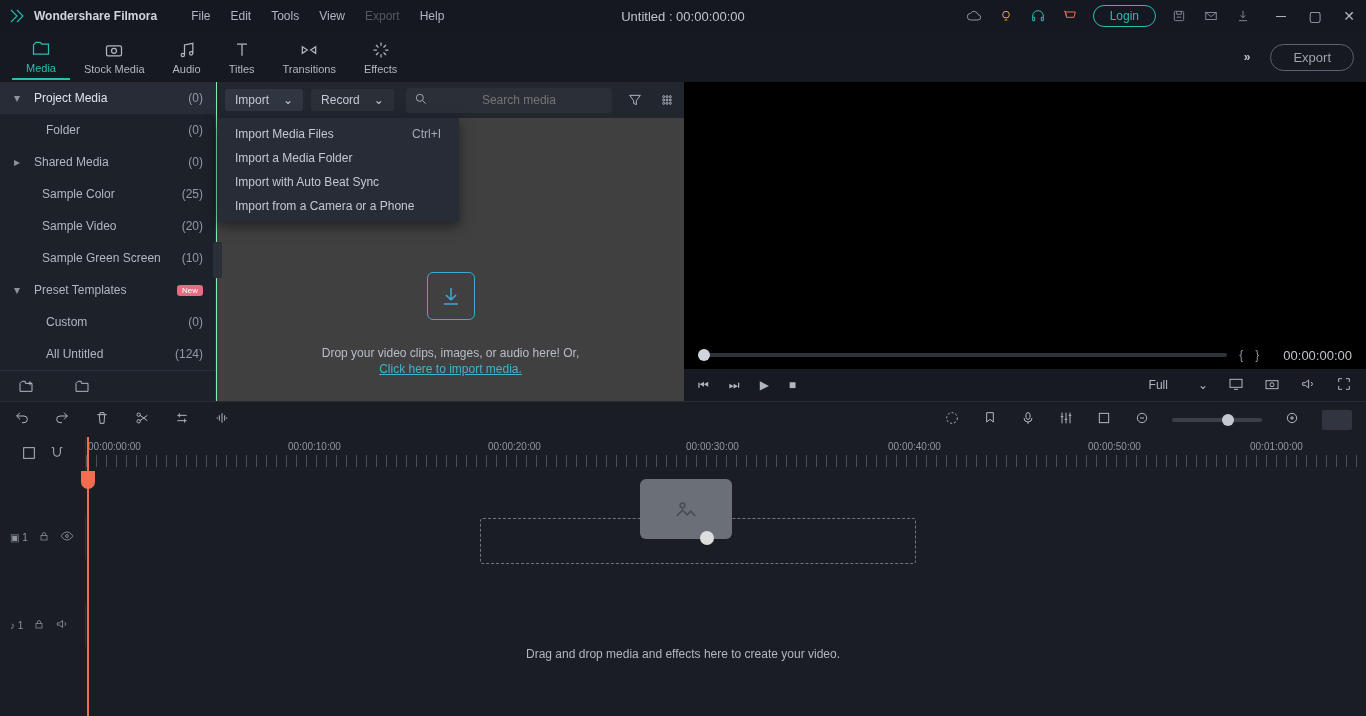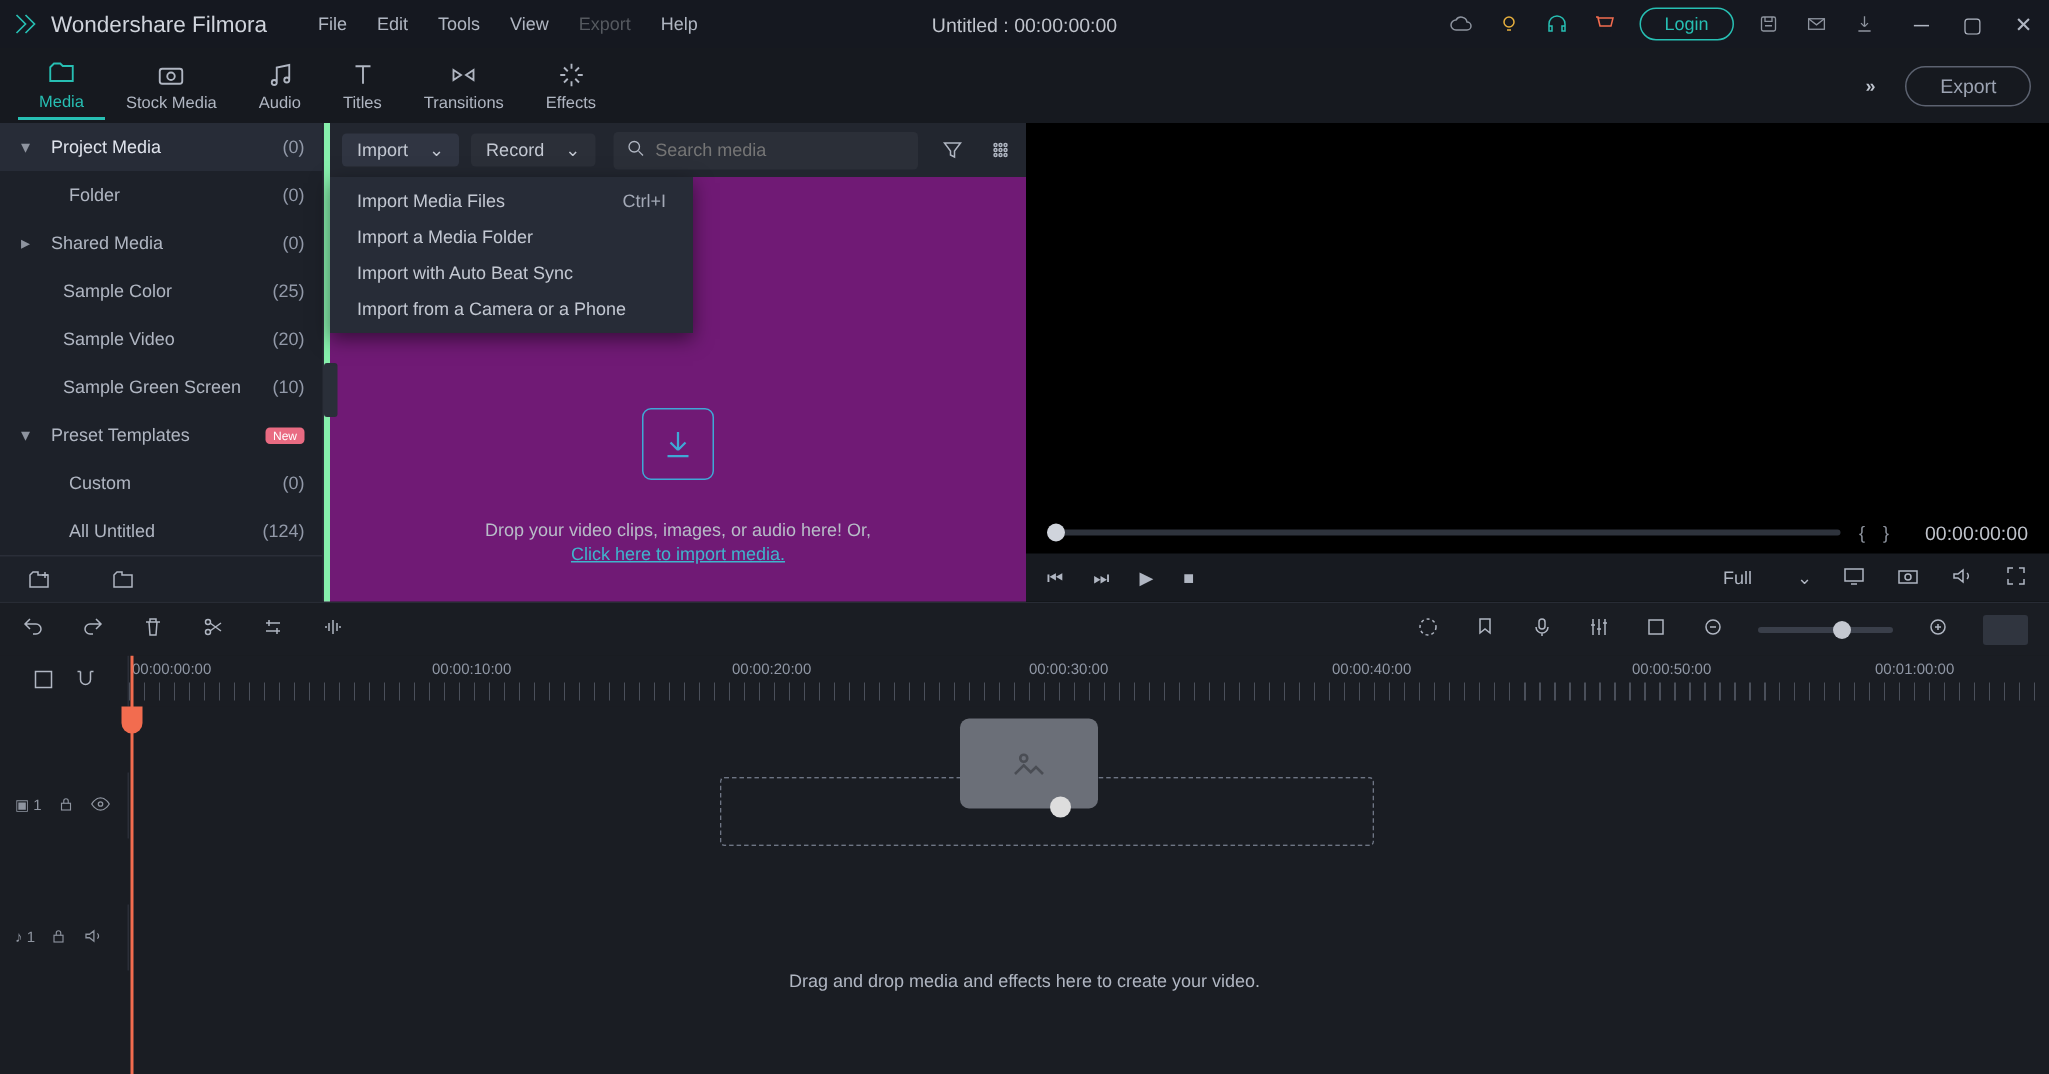--- a/index.html
+++ b/index.html
@@ -2,21 +2,21 @@
 <html><head>
 <meta charset="utf-8">
 <style>
 *{margin:0;padding:0;box-sizing:border-box;font-family:"Segoe UI",Arial,sans-serif;}
 body{background:#1a1d23;color:#b0b6c2;font-size:12px;width:1366px;height:716px;overflow:hidden;position:relative;}
 
 
 .titlebar{height:32px;background:#151820;display:flex;align-items:center;padding:0 8px;}
 .app-logo{width:18px;height:18px;margin-right:8px;display:flex;align-items:center;}
 .app-logo svg{}
-.app-name{color:#d0d4dc;font-weight:400;font-size:15px;margin-right:24px;}
+.app-name{color:#d0d4dc;font-weight:700;font-size:12px;margin-right:24px;}
 .menubar{display:flex;gap:0;}
 .menubar-item{color:#b0b6c2;padding:4px 10px;font-size:12px;cursor:pointer;}
 .menubar-item.disabled{color:#55595f;}
 .doc-title{position:absolute;left:50%;transform:translateX(-50%);color:#c0c4cc;font-size:13px;}
 .titlebar-right{margin-left:auto;display:flex;align-items:center;gap:14px;}
 .titlebar-icon{width:18px;height:18px;display:flex;align-items:center;justify-content:center;color:#8e949f;cursor:pointer;}
 .login-btn{border:1px solid #27bfb3;color:#27bfb3;padding:3px 16px;border-radius:14px;font-size:12px;cursor:pointer;}
 .win-controls{display:flex;gap:16px;margin-left:6px;}
 .win-ctrl{color:#b0b6c2;cursor:pointer;font-size:14px;width:18px;text-align:center;}
 
@@ -34,26 +34,26 @@
 .sidebar{width:216px;background:#1d2129;border-right:1px solid #2a2e38;overflow:hidden;}
 .side-item{height:32px;display:flex;align-items:center;padding:0 12px 0 14px;color:#b0b6c2;font-size:12px;cursor:pointer;}
 .side-item.selected{background:#272c37;color:#dfe3ec;}
 .chev{width:14px;display:inline-block;color:#8e949f;}
 .side-label{flex:1;margin-left:6px;}
 .side-count{color:#9299a8;}
 .badge-new{background:#e96b82;color:#fff;font-size:8px;padding:1px 5px;border-radius:3px;margin-left:6px;}
 .sidebar-footer{height:34px;display:flex;align-items:center;padding:0 18px;gap:40px;border-top:1px solid #2a2e38;}
 
 
-.media-panel{flex:0 0 468px;background:#701a75;position:relative;border-left:4px solid #86efac;}
+.media-panel{flex:0 0 468px;background:#404040;position:relative;border-left:1px solid #86efac;}
 .media-toolbar{height:36px;background:#22262f;display:flex;align-items:center;padding:0 8px;gap:8px;}
 .drop-btn{background:#2b2f38;padding:4px 10px;border-radius:3px;display:flex;align-items:center;gap:14px;color:#c3c8d2;font-size:12px;cursor:pointer;}
 .drop-btn.active{background:#303542;}
 .search-wrap{flex:1;background:#2b2f38;border-radius:3px;display:flex;align-items:center;padding:4px 8px;gap:6px;margin-left:4px;}
-.search-wrap input{background:transparent;border:none;outline:none;color:#c0c4cc;font-size:12px;flex:1;}
+.search-wrap input{background:transparent;border:none;outline:none;color:#c0c4cc;font-size:12px;flex:1;text-align:center;}
 .tool-icon{color:#b0b6c2;cursor:pointer;margin-left:6px;width:18px;display:flex;justify-content:center;}
 
 .dropzone{position:absolute;top:190px;left:0;right:0;display:flex;flex-direction:column;align-items:center;color:#b8bdc8;font-size:12px;gap:2px;}
 .dz-icon{width:48px;height:48px;border:1px solid #3fa8d6;border-radius:6px;display:flex;align-items:center;justify-content:center;color:#3fa8d6;margin-bottom:24px;}
 .dz-link{color:#40b4cc;text-decoration:underline;cursor:pointer;}
 .panel-handle{position:absolute;left:-4px;top:50%;width:9px;height:36px;background:#2a2f39;border-radius:2px;}
 
 
 .import-menu{position:absolute;top:36px;left:0;background:#272c37;width:242px;box-shadow:0 4px 12px rgba(0,0,0,.5);z-index:20;padding:4px 0;}
 .import-menu .mi{height:24px;display:flex;align-items:center;padding:0 18px;color:#c3c8d2;font-size:12px;cursor:pointer;}

